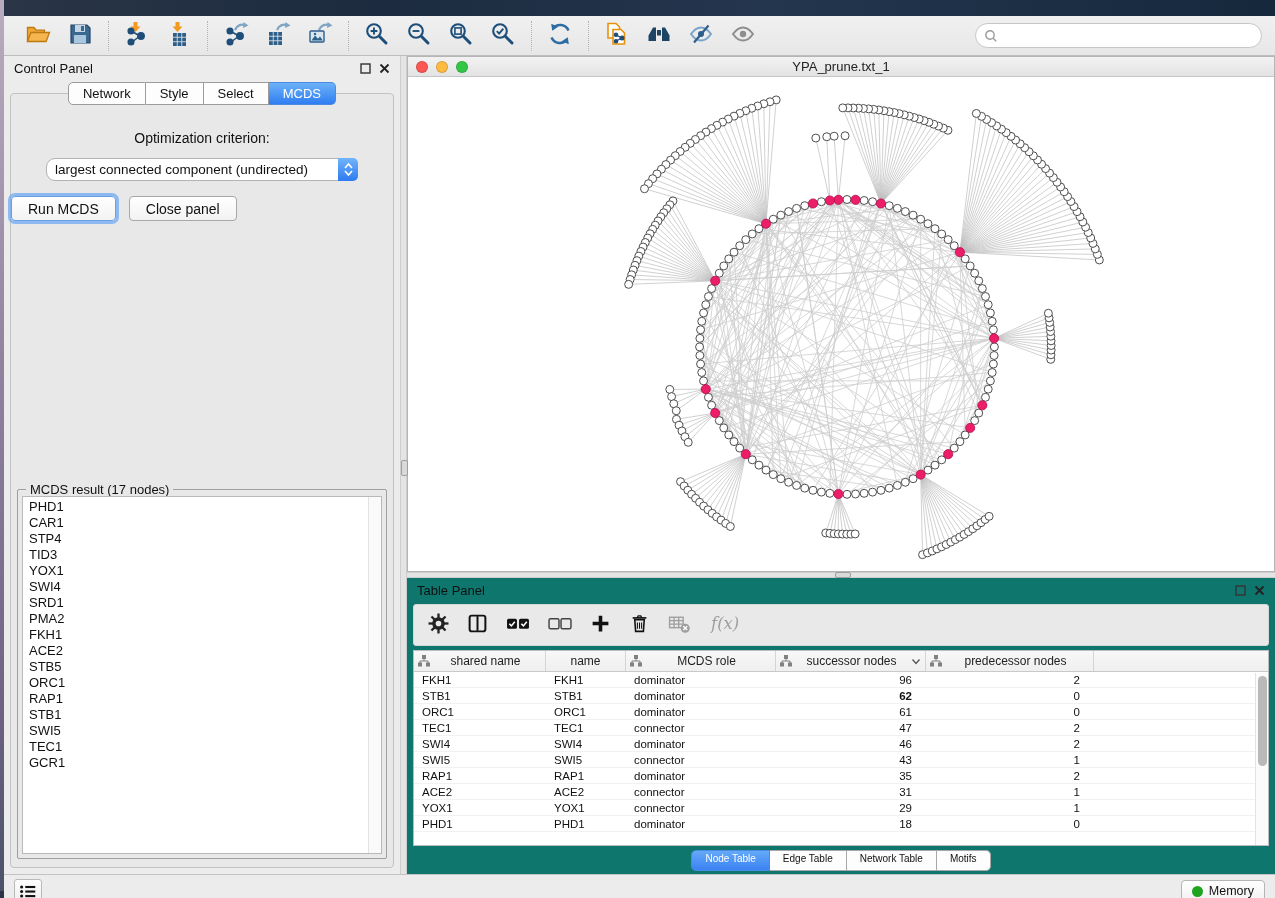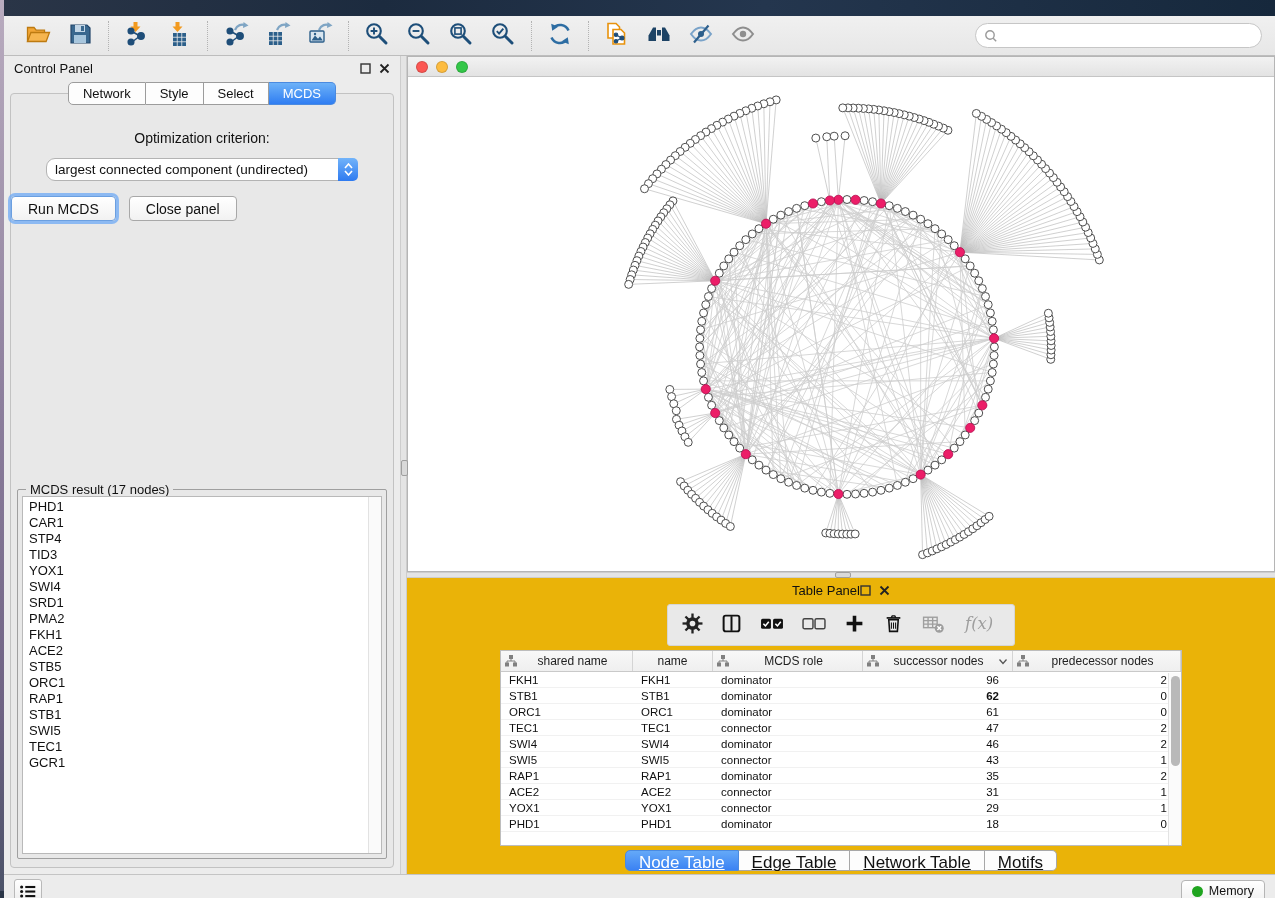--- a/index.html
+++ b/index.html
@@ -78,40 +78,40 @@
   .light { width:12px; height:12px; border-radius:50%; border:1px solid rgba(0,0,0,.15); }
   .net-title { position:absolute; left:0; right:0; text-align:center; font-size:13px; color:#222; }
   .net-canvas { flex:1; background:#fff; position:relative; min-height:0; }
   .net-canvas svg { position:absolute; inset:0; width:100%; height:100%; }
 
   .hdivider { height:6px; background:#e4e4e4; border-top:1px solid #cdcdcd; border-bottom:1px solid #cdcdcd; position:relative; }
   .h-handle { position:absolute; top:-1px; height:6px; width:16px; left:428px; background:#d9d9d9;
     border:1px solid #9f9f9f; border-radius:2px; }
 
   
-  .tpanel { height:296px; flex:none; background:#eab308; display:flex; flex-direction:column;align-items:center; }
+  .tpanel { height:296px; flex:none; background:#0f766e; display:flex; flex-direction:column; }
   .t-toolbar { height:42px; margin:2px 6px 0 6px; border:1px solid #d6d6d6; border-radius:3px; background:#e9e9e9;
     display:flex; align-items:center; gap:18px; padding:0 14px; flex:none; }
   .t-btn { background:none; border:none; display:flex; align-items:center; justify-content:center; height:30px; }
 
   .table-wrap { flex:1; margin:4px 6px 0 6px; background:#fff; border:1px solid #bdbdbd; position:relative;
     overflow:hidden; display:flex; flex-direction:column; min-height:0; }
   .thead { display:flex; flex:none; height:21px; background:linear-gradient(#f8f8f8,#efefef); border-bottom:1px solid #c9c9c9; }
   .th-cell { display:flex; align-items:center; border-right:1px solid #d4d4d4; font-size:12px; color:#222;
     padding:0 4px; position:relative; }
   .th-cell .th-label { flex:1; text-align:center; }
   .tbody { flex:1; overflow:hidden; }
   .trow { display:flex; height:16px; align-items:center; border-bottom:1px solid #f1f1f1; }
   .tcell { font-size:11.5px; color:#111; padding:0 8px; white-space:nowrap; overflow:hidden; }
   .tcell.num { text-align:right; padding-right:14px; }
   .t-scroll { position:absolute; top:22px; right:0; bottom:0; width:13px; background:#fbfbfb; border-left:1px solid #e3e3e3; }
   .t-thumb { position:absolute; top:3px; left:2px; width:9px; height:90px; border-radius:5px; background:#b9b9b9; }
 
   .t-tabs { height:28px; display:flex; justify-content:center; align-items:center; flex:none; }
-  .t-tab { font-size:17px; padding:2px 13px; height:21px; background:#fdfdfd; border:1px solid #a8a8a8; border-left:none; color:#111;text-decoration:underline; }
+  .t-tab { font-size:10px; padding:2px 13px; height:21px; background:#fdfdfd; border:1px solid #a8a8a8; border-left:none; color:#111; }
   .t-tab:first-child { border-left:1px solid #a8a8a8; border-radius:5px 0 0 5px; }
   .t-tab:last-child { border-radius:0 5px 5px 0; }
   .t-tab.selected { background:linear-gradient(#64a9f8,#3b82f3); color:#fff; border-color:#4a8ae0; }
 
   
   .statusbar { height:33px; border-top:1px solid #c4c4c4; background:#ececec; display:flex; align-items:center;
     padding:0 10px; flex:none; }
   .list-btn { width:28px; height:24px; background:linear-gradient(#fff,#ededed); border:1px solid #b9b9b9;
     border-radius:3px; display:flex; align-items:center; justify-content:center; }
   .memory-btn { margin-left:auto; height:23px; background:linear-gradient(#fff,#f0f0f0); border:1px solid #b5b5b5;
@@ -370,20 +370,21 @@
       </div>
     </div>
 
     <div class="vdivider">
       <div class="v-handle"></div>
     </div>
 
     <div class="rightcol">
       <div class="netwin">
         <div class="net-titlebar">
+          <span class="net-title">YPA_prune.txt_1</span>
           <span class="lights" id="traffic-lights">
               <span class="light" style="background: rgb(252, 87, 83);"></span>
               <span class="light" style="background: rgb(253, 188, 64);"></span>
               <span class="light" style="background: rgb(51, 199, 72);"></span>
             </span>
         </div>
         <div class="net-canvas" id="net-canvas">
             <svg viewBox="0 0 860 496" preserveAspectRatio="xMidYMid meet">
               <g stroke="#8a8a8a" stroke-width="0.8" opacity="0.42">
                 <line x1="354.7" y1="147.3" x2="296.9" y2="220.4"></line>

